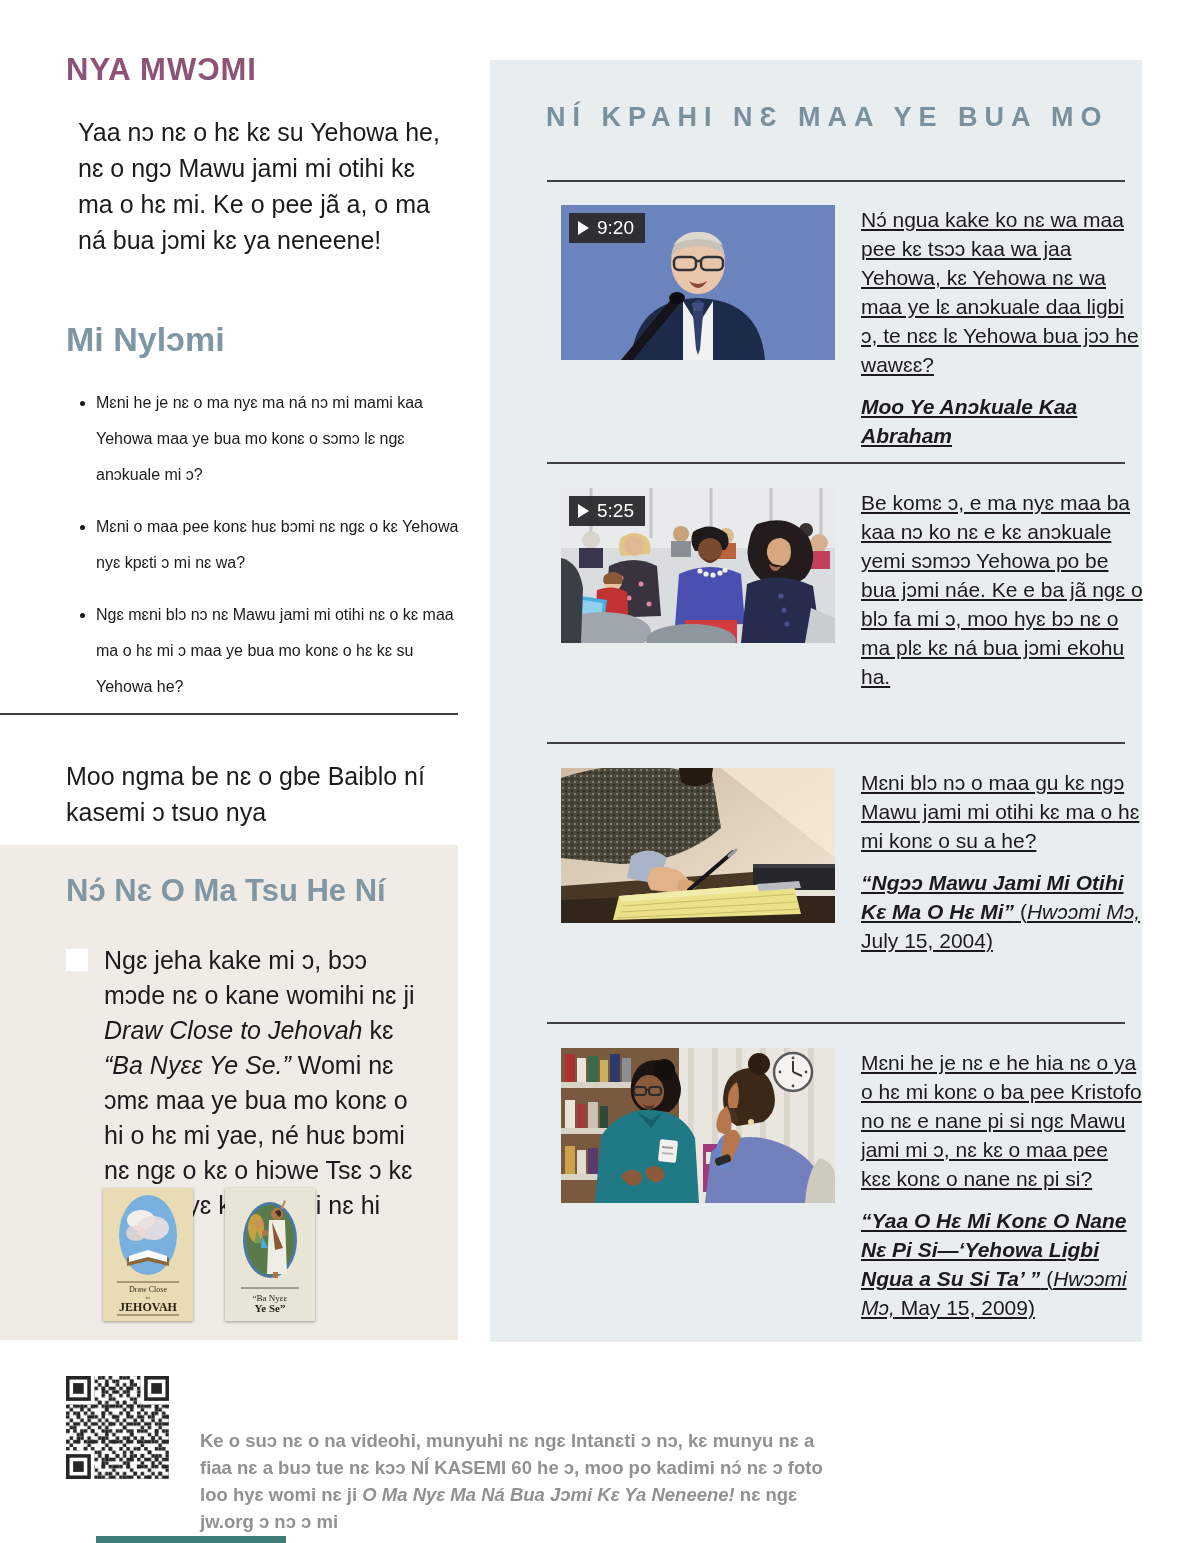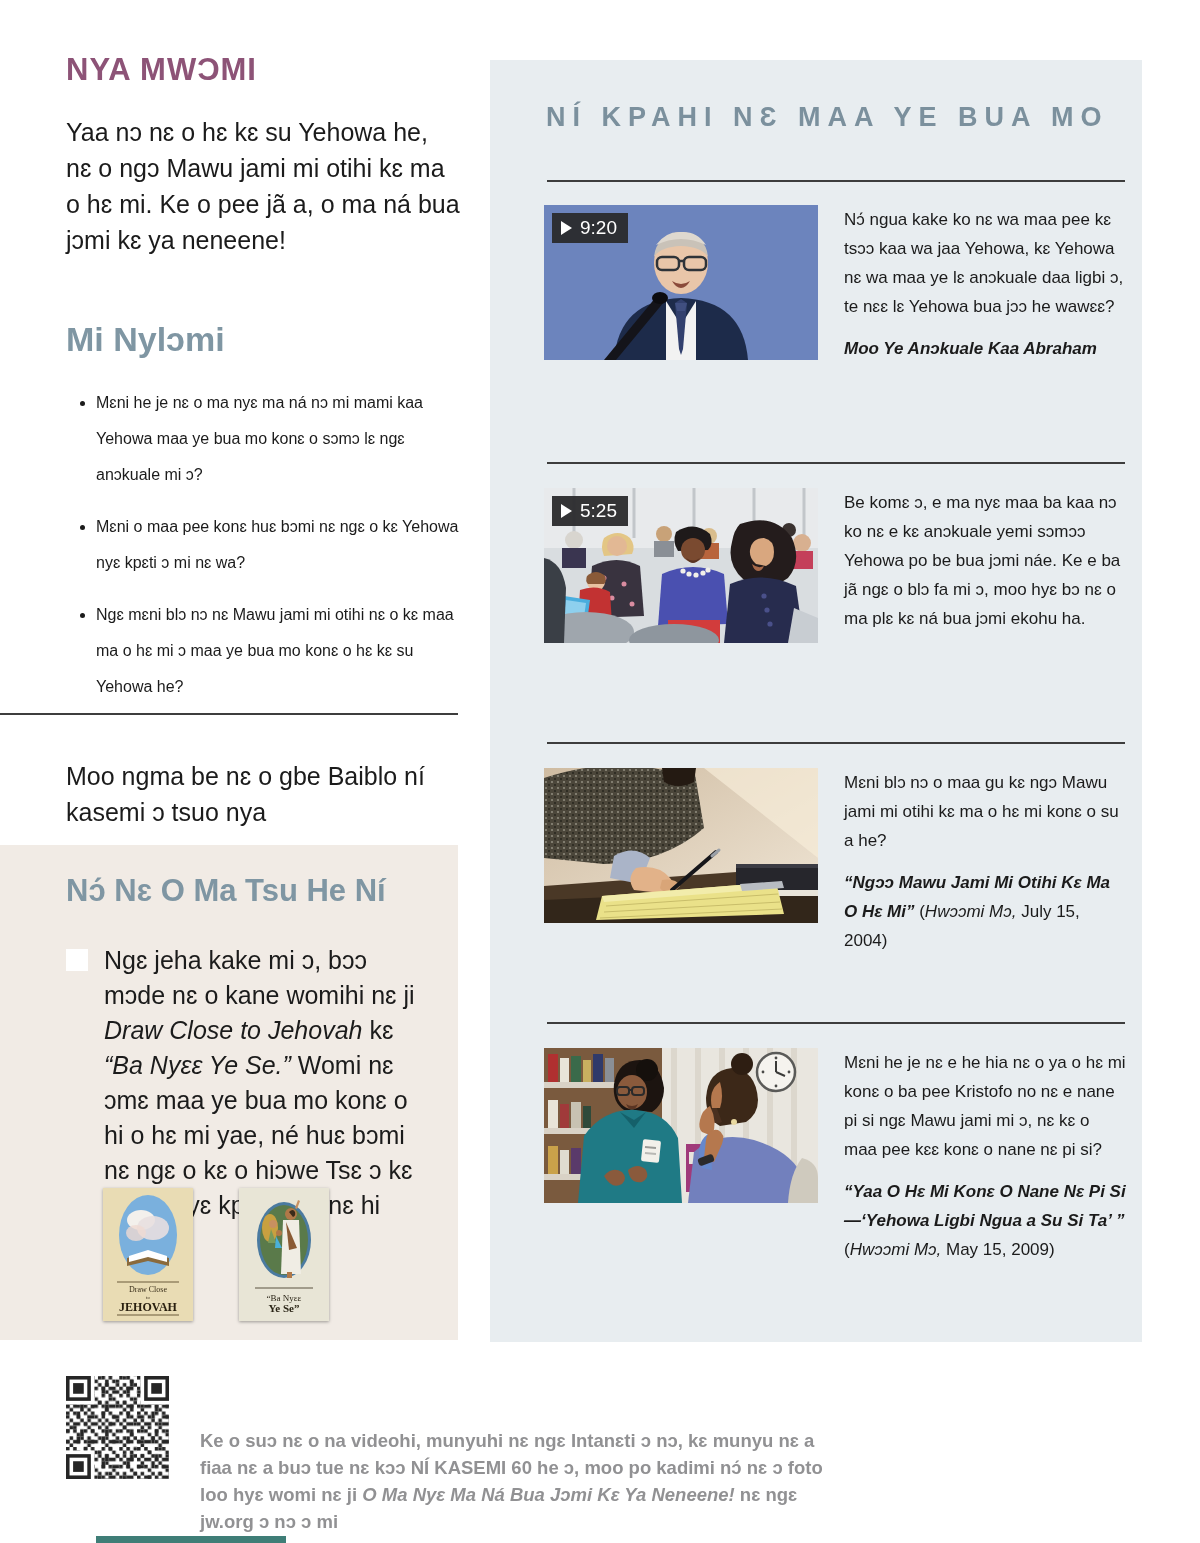--- a/index.html
+++ b/index.html
@@ -1,54 +1,54 @@
 <!DOCTYPE html>
 <html><head>
 <meta charset="utf-8">
 <style>
   html,body{margin:0;padding:0;background:#fff;}
   .page{position:relative;width:1163px;height:1543px;background:#ffffff;overflow:hidden;
         font-family:"Liberation Sans",sans-serif;color:#1b1b1b;}
   
   .left-col{position:absolute;left:66px;top:52px;width:394px;}
   .kicker-title{font-size:31px;font-weight:bold;letter-spacing:1px;color:#8d5377;margin:0 0 26px 0;}
-  .kicker-par{font-size:25px;line-height:36px;margin:0;}
+  .kicker-par{font-size:25px;line-height:36px;margin:12px;}
   .preview-title{font-size:34px;font-weight:bold;color:#7f96a3;margin:62px 0 26px 0;}
   .qlist{margin:0;padding-left:30px;}
   .qlist li{font-size:16px;line-height:36px;margin-bottom:16px;}
   .ldiv{position:absolute;left:0;top:713px;width:458px;border:0;border-top:2px solid #3d3d3d;margin:0;}
   .lesson-note{position:absolute;left:66px;top:733px;width:390px;font-size:25px;line-height:36px;}
   
   .action-box{position:absolute;left:0;top:845px;width:458px;height:495px;background:#f1ebe5;box-sizing:border-box;padding:28px 0 0 66px;}
   .action-title{font-size:31px;font-weight:bold;color:#7f96a3;margin:0 0 34px 0;}
   .action-item{display:flex;width:356px;}
   .checkbox{flex:0 0 auto;width:22px;height:22px;background:#ffffff;margin:6px 16px 0 0;}
   .action-text{font-size:25px;line-height:35px;margin:0;}
   .it{font-style:italic;}
-  .covers{position:absolute;left:103px;top:1188px;display:flex;gap:46px;}
+  .covers{position:absolute;left:103px;top:1188px;display:flex;gap:32px;}
   .cover{width:90px;height:133px;box-shadow:0 1px 3px rgba(0,0,0,.35);}
   
   .qr-wrap{position:absolute;left:66px;top:1376px;width:103px;height:103px;}
   .qr-note{position:absolute;left:200px;top:1408px;width:632px;font-size:18.5px;font-weight:600;
            line-height:27px;color:#919193;}
   .footer-strip{position:absolute;left:96px;top:1536px;width:190px;height:7px;background:#3f7e77;}
   
   .panel{position:absolute;left:490px;top:60px;width:652px;height:1282px;background:#e8edf0;}
   .panel-title{position:absolute;left:56px;top:42px;margin:0;font-size:27px;font-weight:bold;
                letter-spacing:7px;color:#7b909d;white-space:nowrap;}
   .rdiv{position:absolute;left:57px;width:578px;border:0;border-top:2px solid #3d3d3d;margin:0;}
-  .entry{position:absolute;left:54px;width:582px;display:flex;}
+  .entry{position:absolute;left:71px;width:582px;display:flex;}
   .thumb{position:relative;flex:0 0 auto;width:274px;height:155px;overflow:hidden;cursor:pointer;}
   .thumb svg{display:block;width:100%;height:100%;}
   .badge{position:absolute;left:8px;top:8px;display:flex;align-items:center;
          background:rgba(42,42,44,.95);color:#fff;font-size:19px;padding:4px 11px 4px 9px;}
   .play-tri{width:0;height:0;border-top:7px solid transparent;border-bottom:7px solid transparent;
             border-left:11px solid #fff;margin-right:8px;}
   .etext{margin-left:26px;width:282px;}
-  .etext p{margin:0;font-size:17px;line-height:29px;}
+  .etext p{margin:0;font-size:21px;line-height:29px;text-decoration:underline;}
   .etitle{margin-top:13px !important;font-weight:bold;font-style:italic;}
   .etitle .plain{font-weight:normal;font-style:normal;}
   .etitle .plain-italic{font-weight:normal;font-style:italic;}
   .serif{font-family:"Liberation Serif",serif;}
 </style>
 </head>
 <body>
 
 <div class="page">
 

